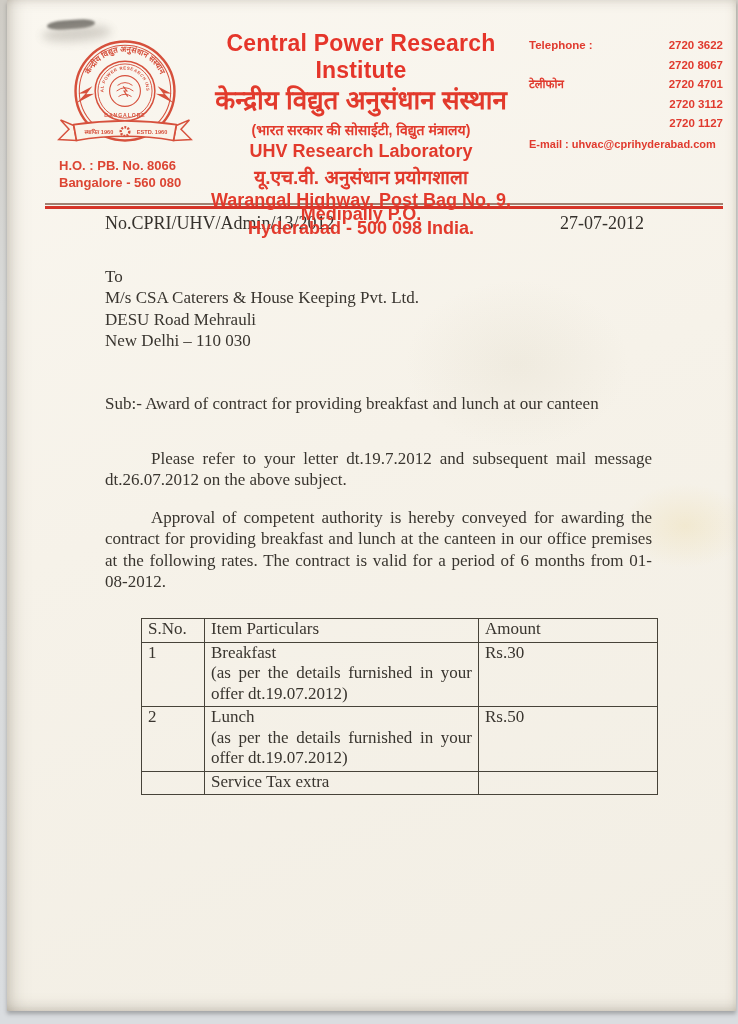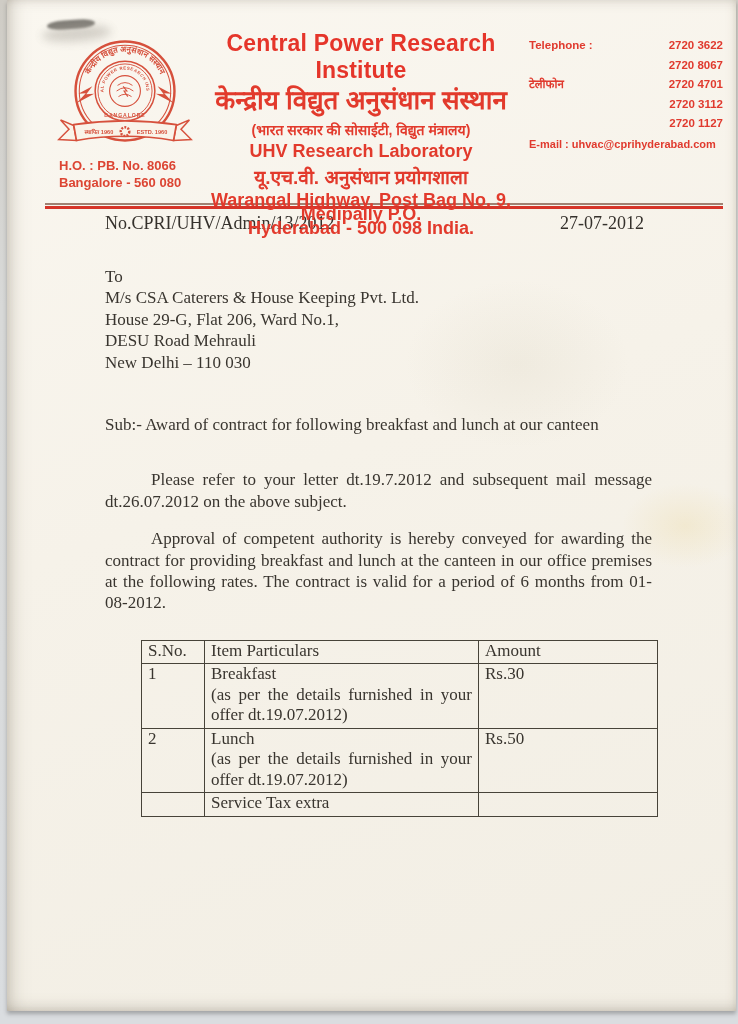--- a/index.html
+++ b/index.html
@@ -159,25 +159,24 @@
   <div class="rule"></div>
 
   <div class="refrow">
     <span>No.CPRI/UHV/Admin/13/2012</span>
     <span>27-07-2012</span>
   </div>
 
   <main class="letter">
     <div class="to">To</div>
     <div>M/s CSA Caterers &amp; House Keeping Pvt. Ltd.</div>
-    <div>House 29-G, Flat 206, Ward No.1,</div>
     <div>DESU Road Mehrauli</div>
     <div>New Delhi – 110 030</div>
 
-    <div class="sub">Sub:- Award of contract for following breakfast and lunch at our canteen</div>
+    <div class="sub">Sub:- Award of contract for providing breakfast and lunch at our canteen</div>
 
     <p class="body-para p1">Please refer to your letter dt.19.7.2012 and subsequent mail message dt.26.07.2012 on the above subject.</p>
     <p class="body-para p2">Approval of competent authority is hereby conveyed for awarding the contract for providing breakfast and lunch at the canteen in our office premises at the following rates.  The contract is valid for a period of 6 months from 01-08-2012.</p>
 
     <table class="rates">
       <thead>
         <tr>
           <th class="c-sno">S.No.</th>
           <th>Item Particulars</th>
           <th class="c-amt">Amount</th>

